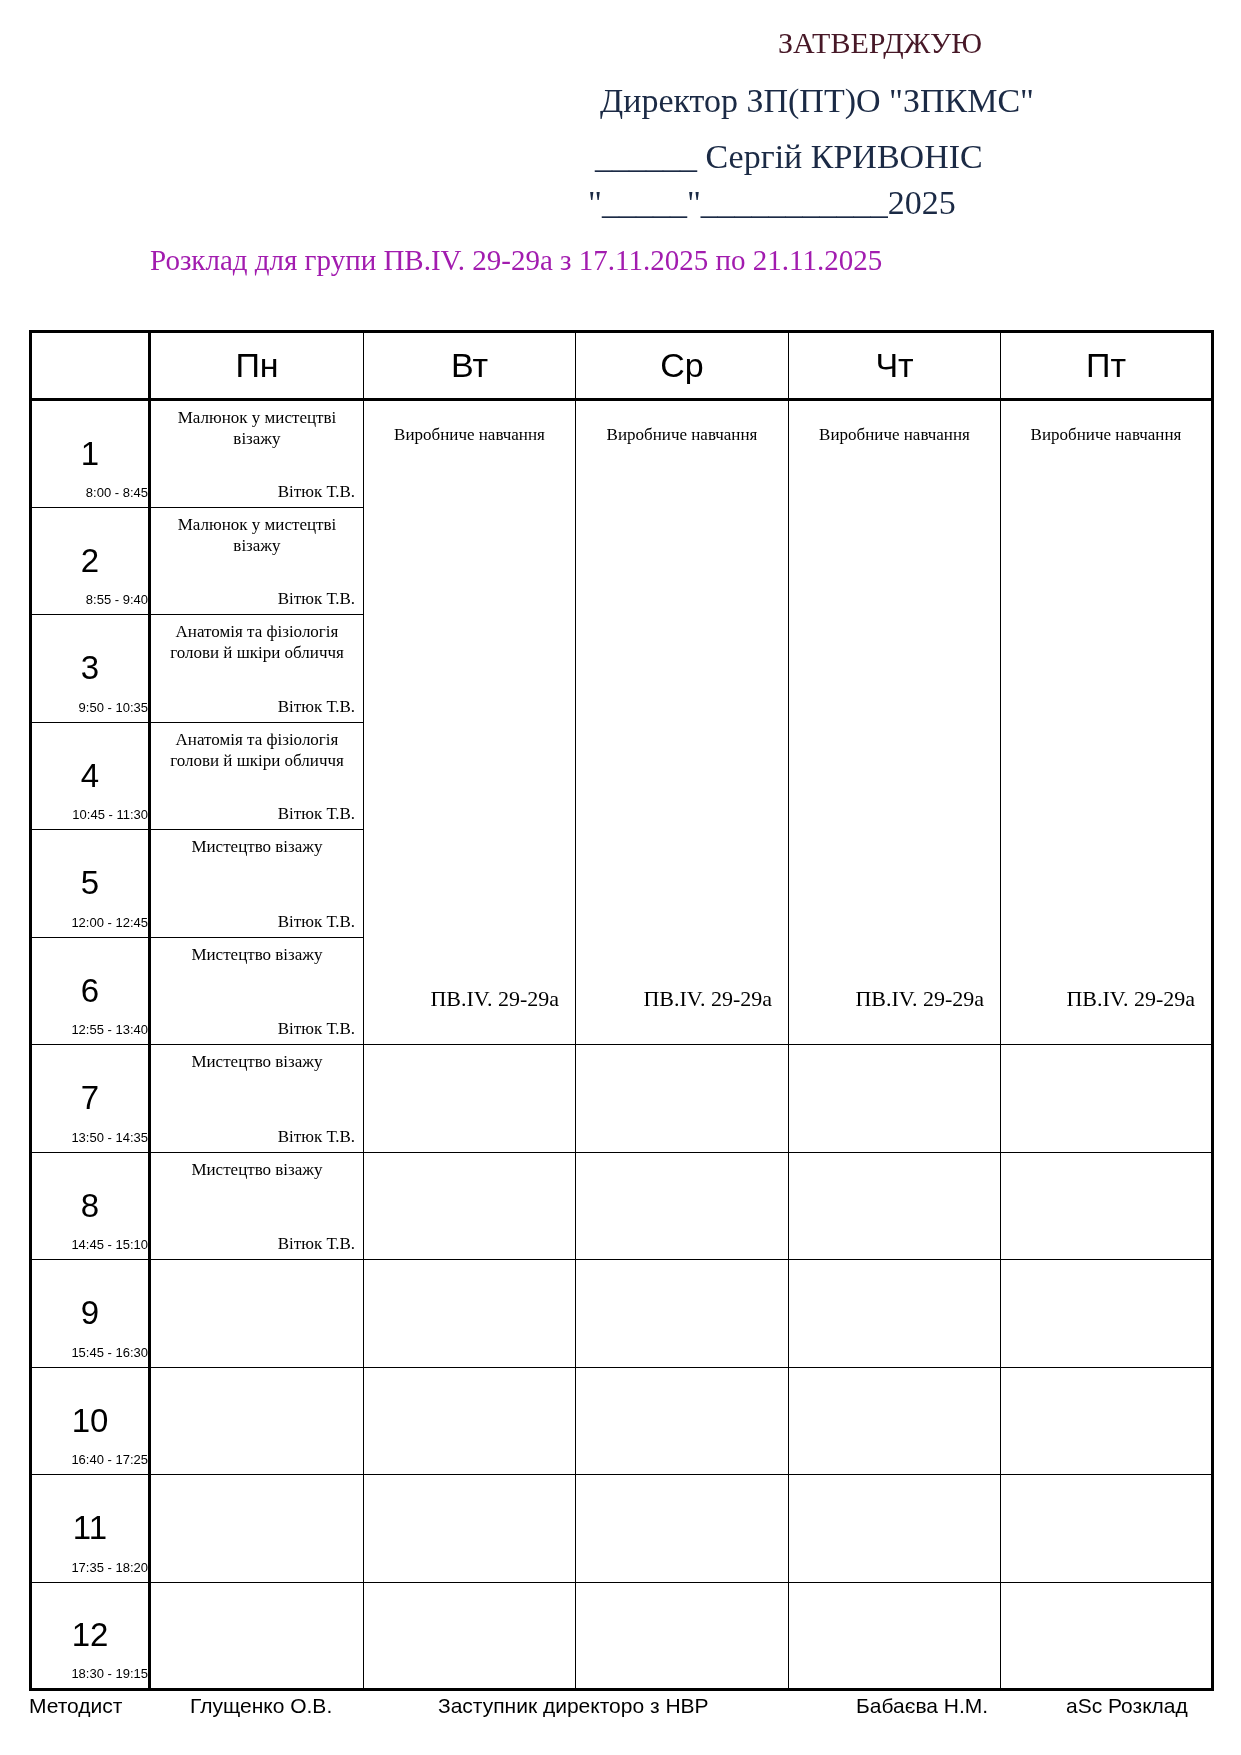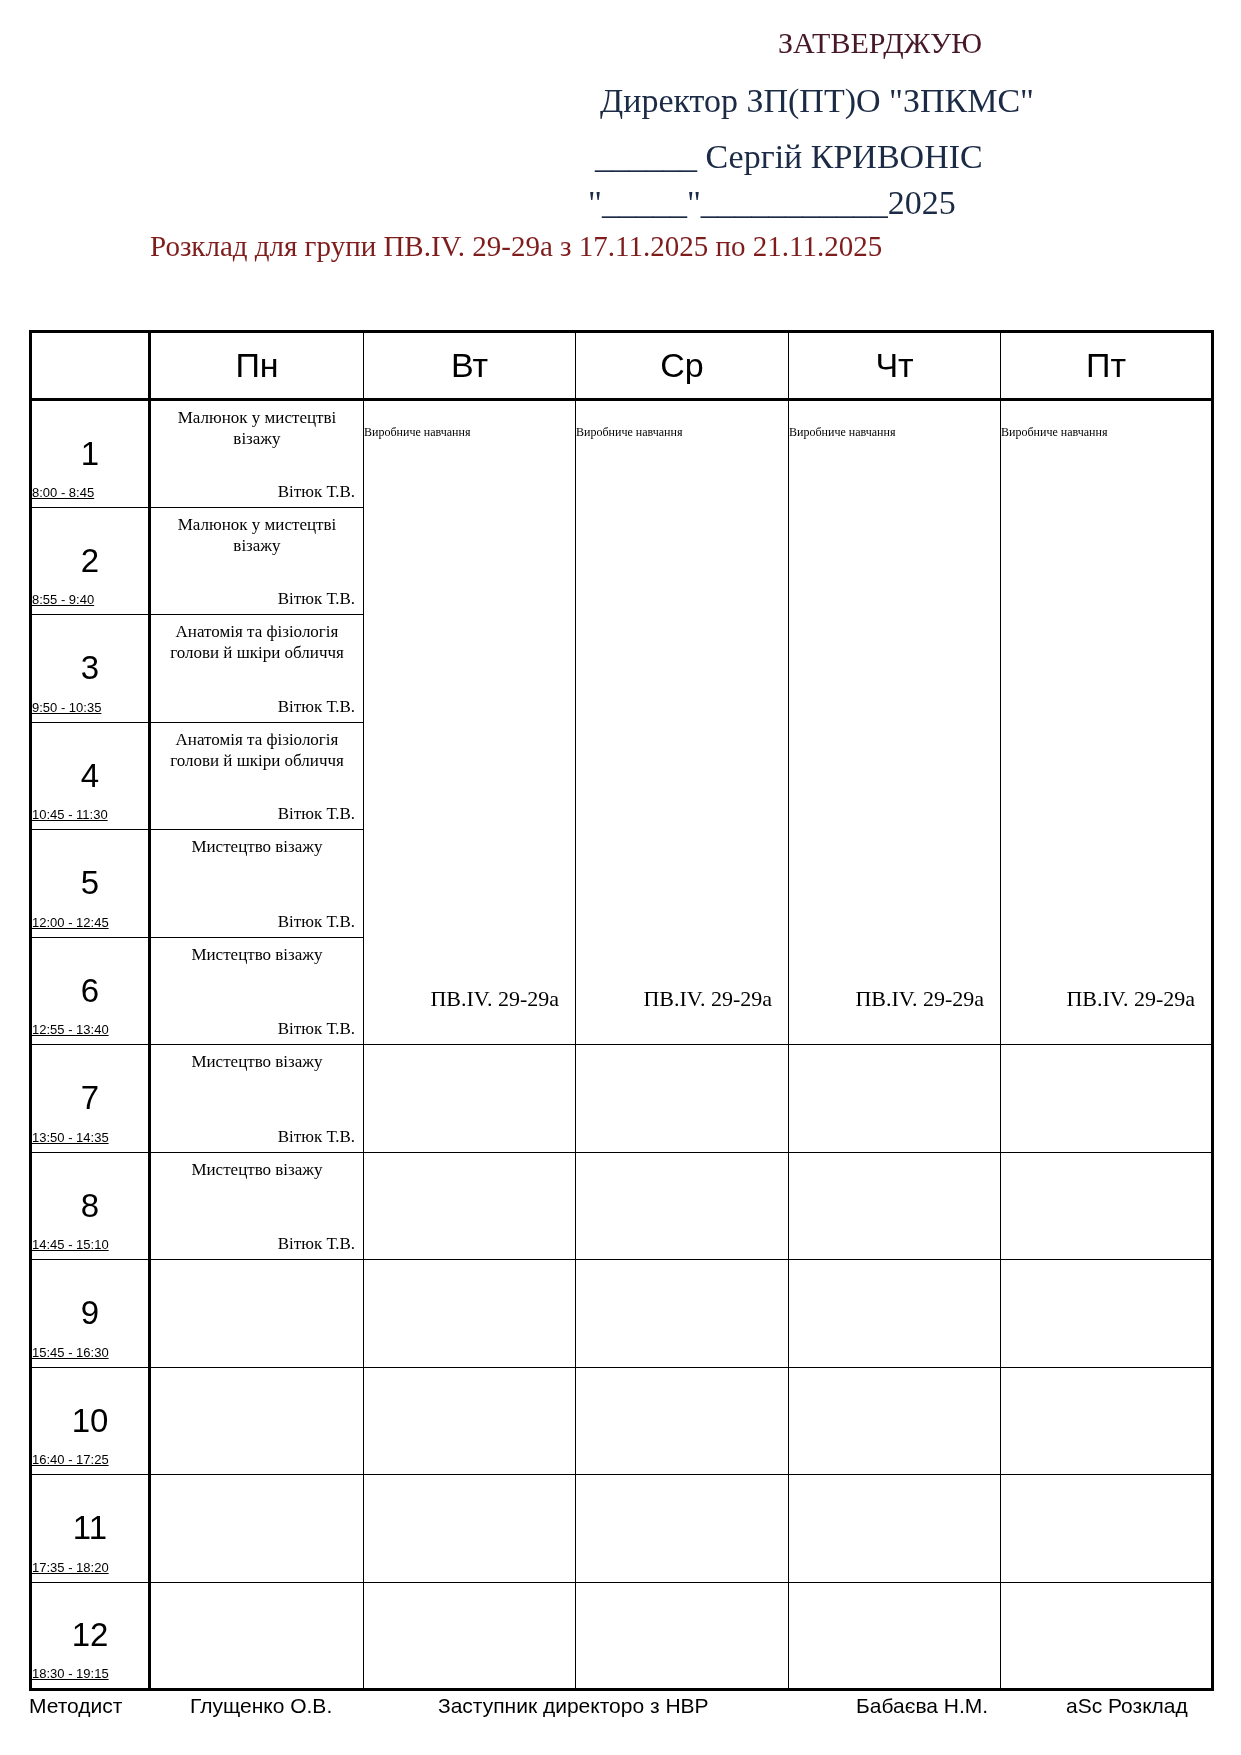--- a/index.html
+++ b/index.html
@@ -21,22 +21,22 @@
   }
   .signature-line {
     position:absolute; left:595px; top:138px;
     font-size:34px; color:#1b2a45; white-space:nowrap;
   }
   .date-line {
     position:absolute; left:588px; top:184px;
     font-size:34px; color:#1b2a45; white-space:nowrap;
   }
   .schedule-title {
-    position:absolute; left:150px; top:230px;
-    font-size:29px; color:#7f1d1d; white-space:nowrap;
+    position:absolute; left:150px; top:244px;
+    font-size:29px; color:#a21caf; white-space:nowrap;
   }
   
   table.schedule {
     position:absolute; left:29px; top:330px;
     border-collapse:collapse;
     table-layout:fixed;
     width:1182px;
     border:3px solid #000;
   }
   .schedule th, .schedule td {
@@ -56,38 +56,37 @@
   
   .p-num {
     position:absolute; left:0; right:0; top:50%;
     transform:translateY(-50%);
     text-align:center;
     font-family:"Liberation Sans", sans-serif;
     font-size:33px;
   }
   .p-time {
     position:absolute; left:0; right:0; bottom:7px;
-    text-align:left;
+    text-align:right;
     font-family:"Liberation Sans", sans-serif;
     font-size:13px;
-    text-decoration:underline;
   }
   
   .l-subject {
     position:absolute; top:6px; left:5px; right:5px;
     text-align:center; font-size:17px; line-height:1.25;
   }
   .l-teacher {
     position:absolute; bottom:5px; right:8px;
     font-size:17px;
   }
   
   .pr-subject {
     position:absolute; top:24px; left:0; right:0;
-    font-size:12px;
+    text-align:center; font-size:17px;
   }
   .pr-group {
     position:absolute; bottom:32px; right:16px;
     font-size:22px;
   }
   
   .footer-item {
     position:absolute; top:1694px;
     font-family:Liberation Sans, sans-serif;
     font-size:21px; white-space:nowrap;

